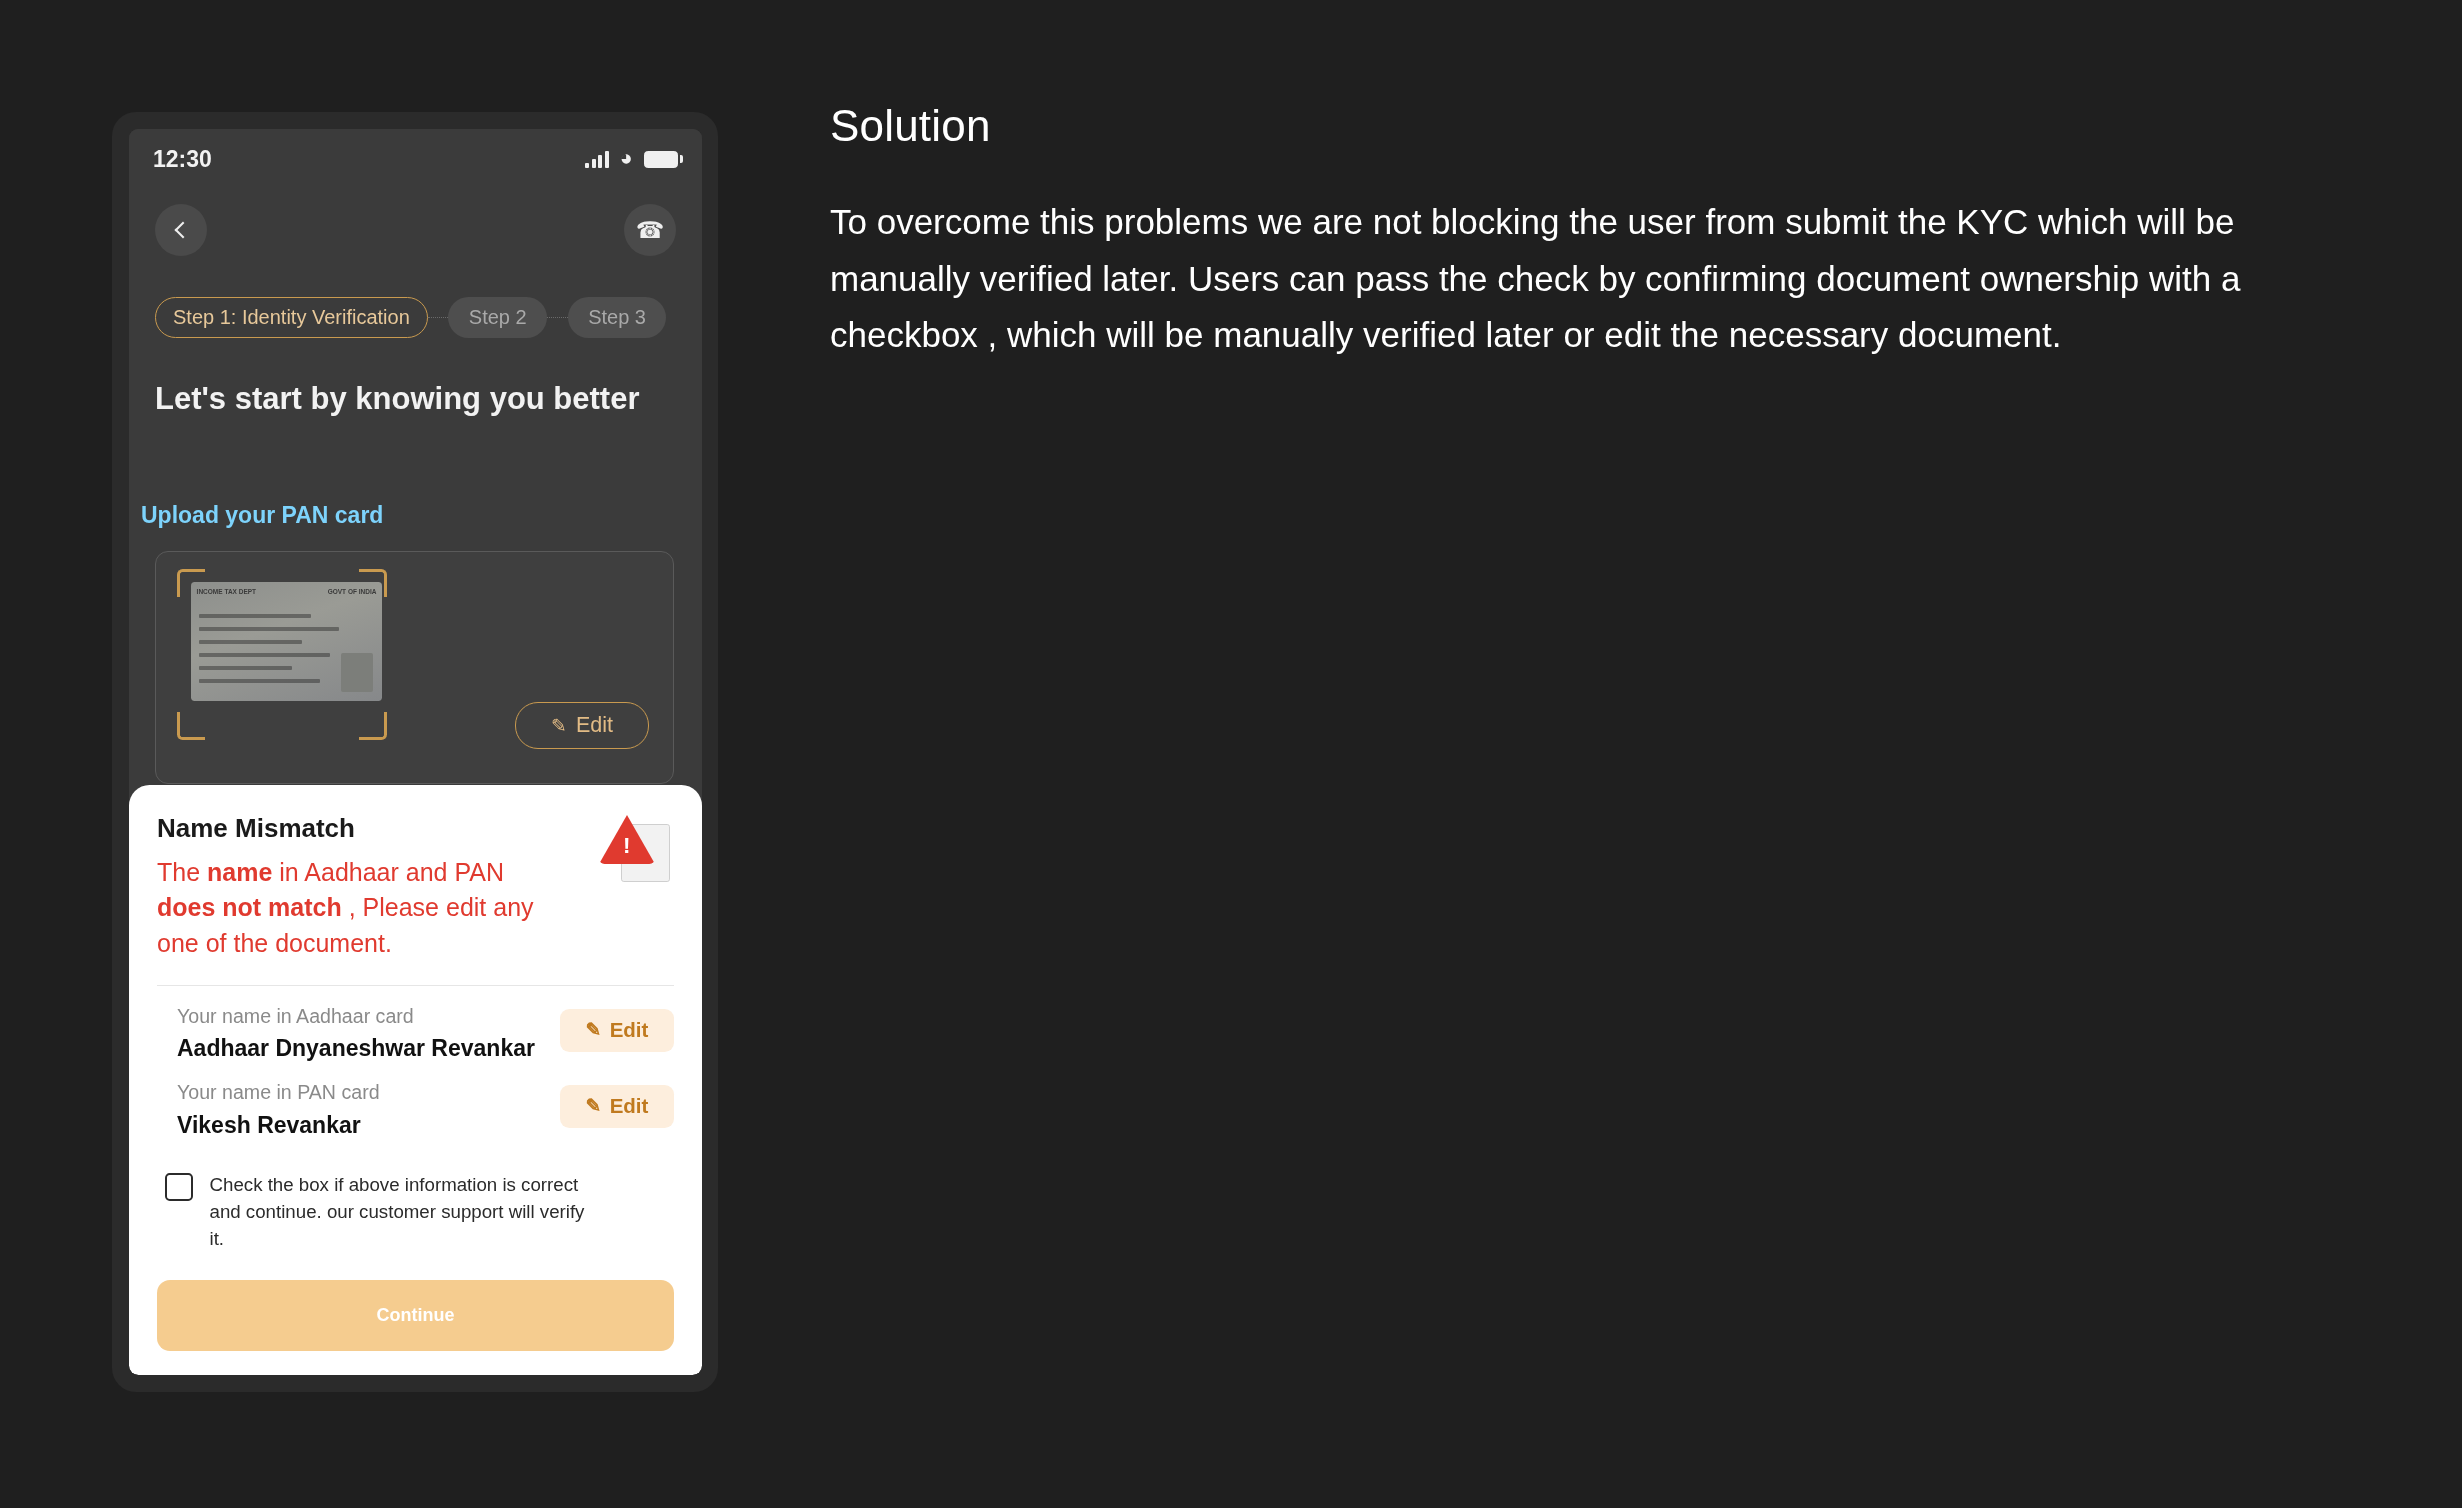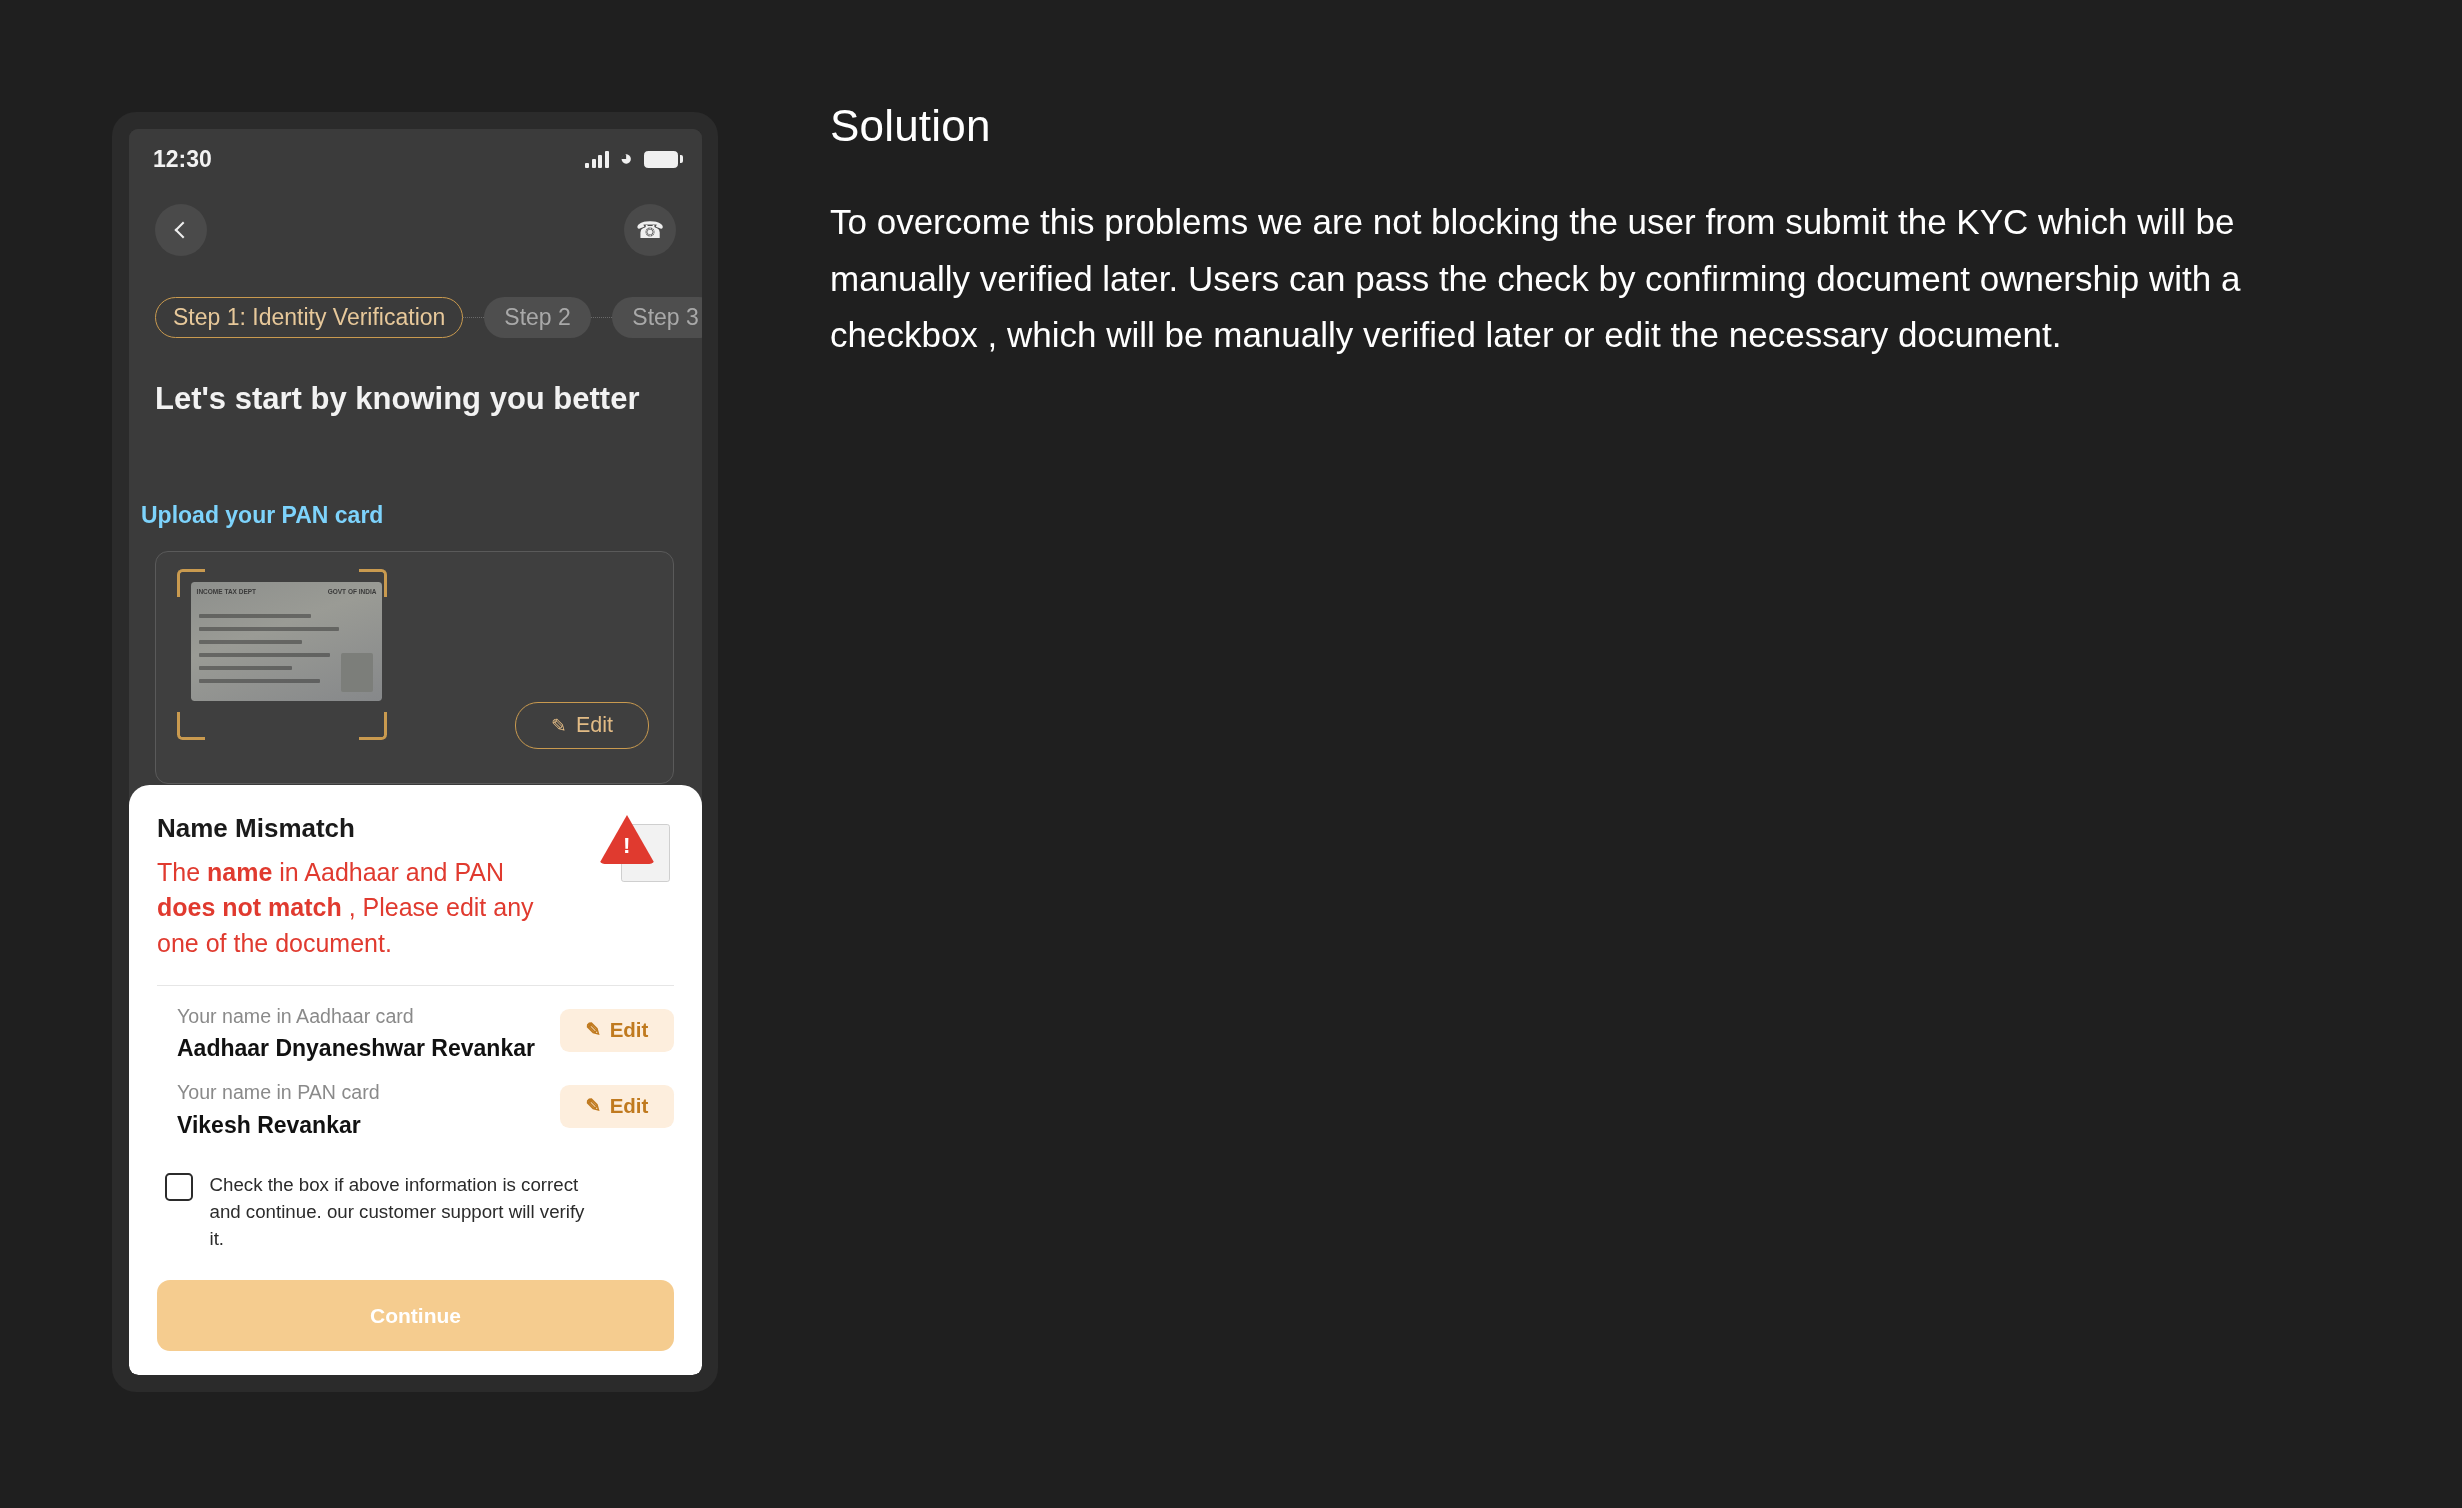--- a/index.html
+++ b/index.html
@@ -85,21 +85,21 @@
 
   
   .steps {
     position: absolute; left: 26px; top: 168px;
     display: flex; align-items: center; gap: 0;
   }
   .step-pill {
     height: 41px; border-radius: 20.5px;
     display: flex; align-items: center; justify-content: center;
     padding: 0 17px;
-    font-size: 23px;
+    font-size: 20px;
     white-space: nowrap;
   }
   .step-active {
     border: 1.4px solid #c99a4f; color: #e7c89a; background: transparent;
   }
   .step-dim {
     background: #4e4e4e; color: #a9a9a9; padding: 0 20.5px;
   }
   .step-dash { width: 20.5px; height: 0.9px; border-top: 1.4px dotted #6a6a6a; }
 
@@ -215,21 +215,21 @@
     width: 28px; height: 28px; border: 2.3px solid #2b2b2b; border-radius: 4.7px;
     flex: 0 0 auto; margin-top: 1.9px;
   }
   .check-text { font-size: 18.7px; line-height: 1.45; color: #2b2b2b; width: 392px; }
 
   .continue-btn {
     margin-top: 28px;
     width: 100%; height: 71px; border-radius: 13px;
     background: #f5cc8f; color: #ffffff;
     display: flex; align-items: center; justify-content: center;
-    font-size: 21px; font-weight: 600;
+    font-size: 18px; font-weight: 600;
   }
 
   
   .right-col {
     position: absolute; left: 830px; top: 101px; width: 1530px;
   }
   .solution-title {
     color: #ffffff; font-size: 44px; font-weight: 400; letter-spacing: 0.2px;
     margin-bottom: 43px;
   }

